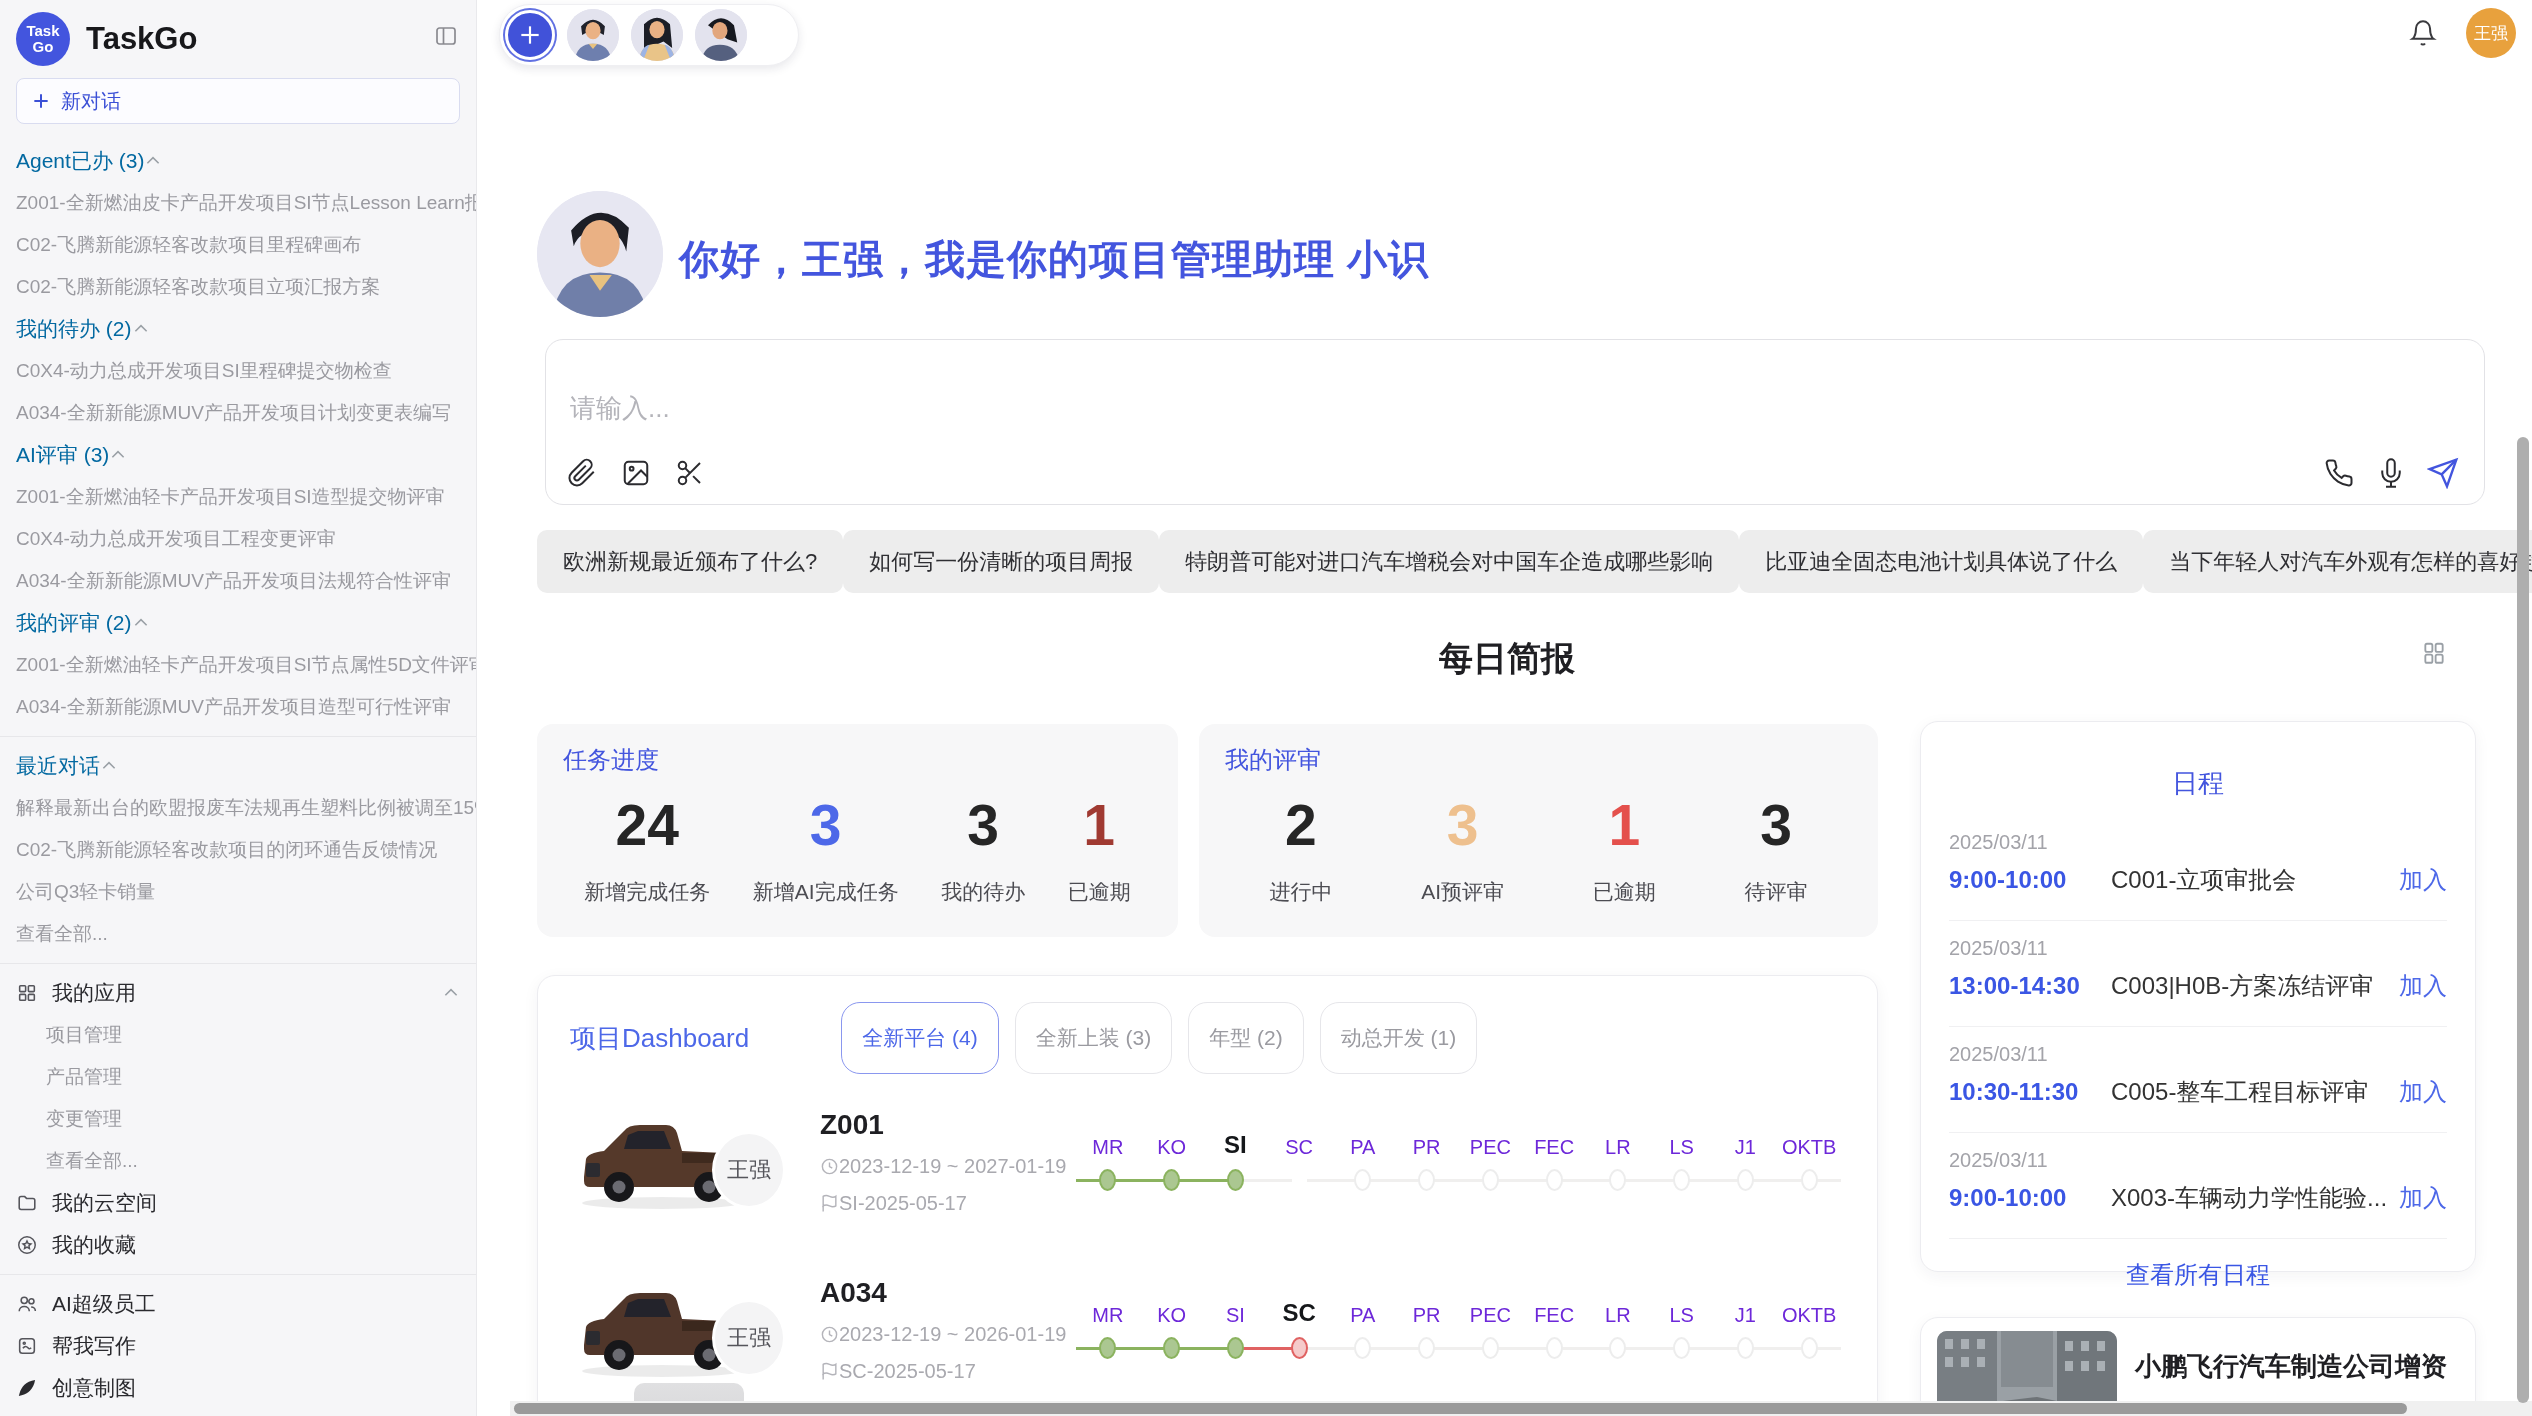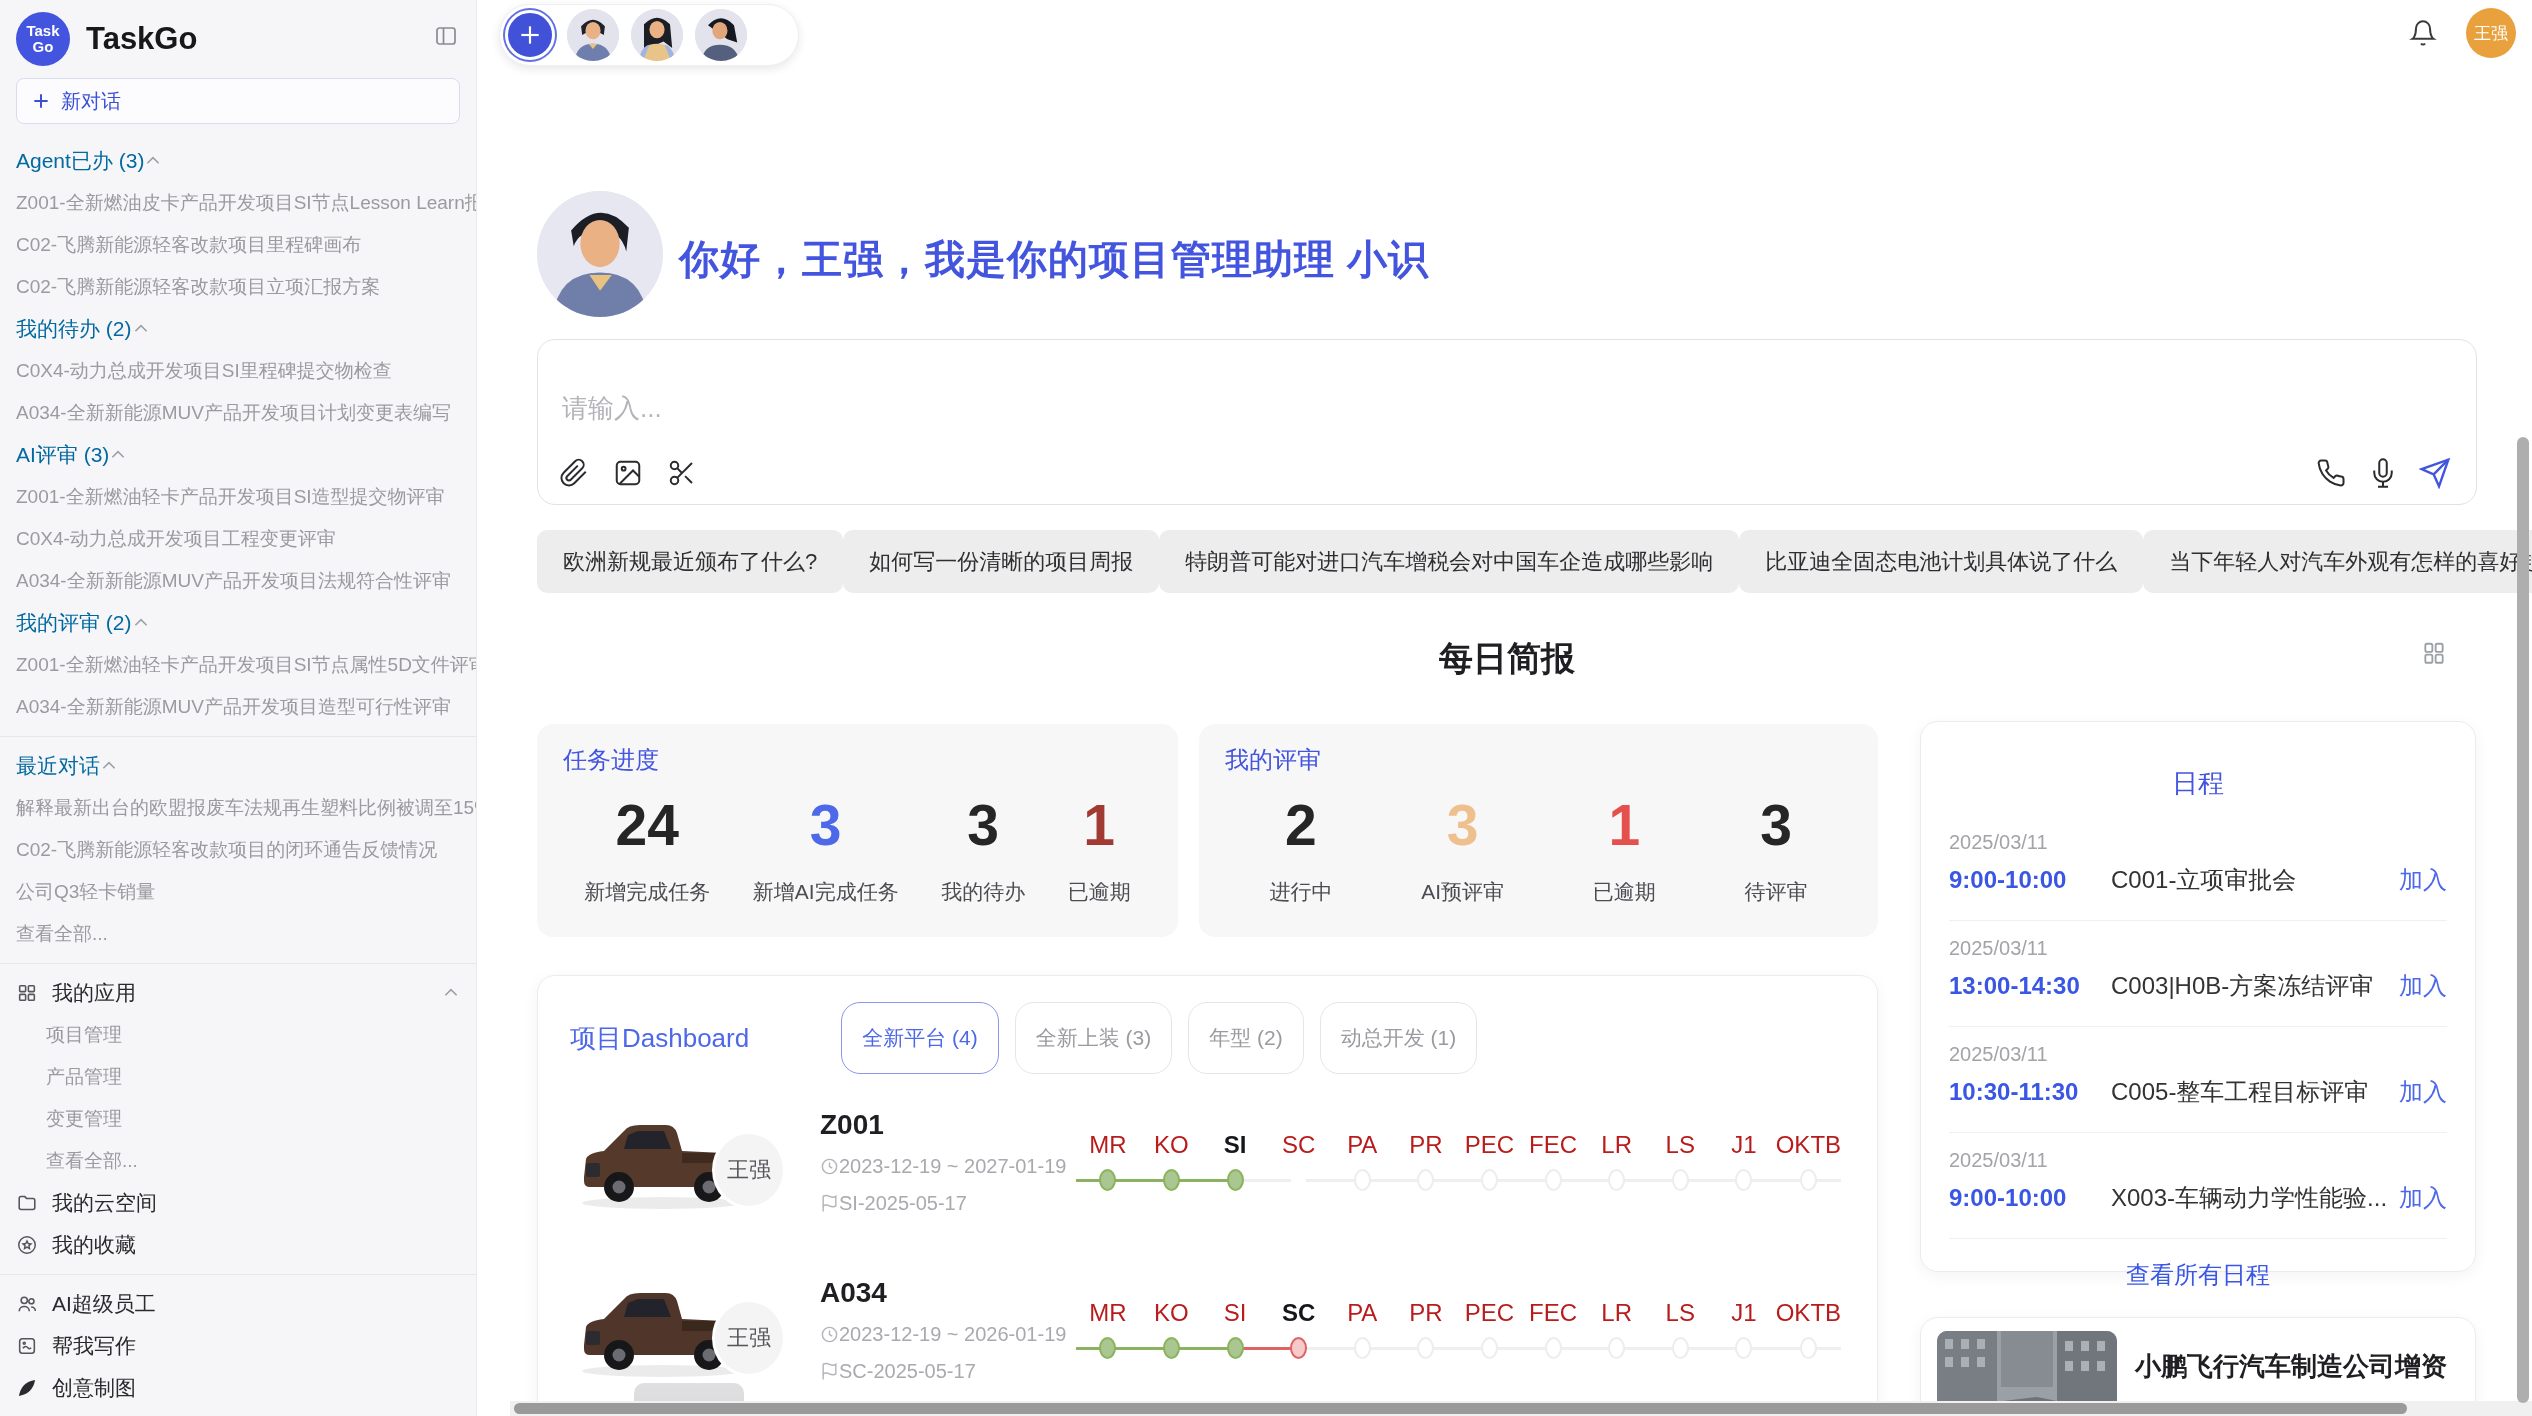--- a/index.html
+++ b/index.html
@@ -34,21 +34,21 @@
   .add-circle{width:50px;height:50px;border-radius:50%;background:#4152d9;border:3px solid #fff;
     box-shadow:0 0 0 2px #6271e2;display:flex;align-items:center;justify-content:center;cursor:pointer;box-sizing:border-box;}
   .avatar-s{width:52px;height:52px;border-radius:50%;overflow:hidden;background:#e0e0ec;cursor:pointer;}
   .top-right{position:absolute;right:16px;top:8px;display:flex;align-items:center;gap:26px;}
   .user-badge{width:50px;height:50px;border-radius:50%;background:#e8a13d;color:#fff;font-size:17px;
     display:flex;align-items:center;justify-content:center;cursor:pointer;}
   
   .hero-avatar{position:absolute;left:60px;top:191px;width:126px;height:126px;border-radius:50%;overflow:hidden;background:#e7e7f2;}
   .greeting{position:absolute;left:202px;top:232px;font-size:40px;font-weight:700;color:#4355de;letter-spacing:1px;}
   
-  .composer{position:absolute;left:60px;top:339px;width:1940px;height:166px;border:1px solid #e2e2e6;
+  .composer{position:absolute;left:68px;top:339px;width:1940px;height:166px;border:1px solid #e2e2e6;
     border-radius:18px;background:#fff;box-sizing:border-box;}
   .composer input{position:absolute;left:22px;top:52px;width:1500px;border:0;outline:none;font-size:26px;color:#555;
     font-family:inherit;background:transparent;}
   .composer input::placeholder{color:#b4b4ba;}
   .comp-left{position:absolute;left:19px;bottom:14px;display:flex;gap:20px;}
   .comp-right{position:absolute;right:24px;bottom:14px;display:flex;gap:18px;align-items:center;}
   .icon-btn{width:34px;height:34px;display:flex;align-items:center;justify-content:center;cursor:pointer;}
   
   .chips{position:absolute;left:60px;top:530px;width:1940px;display:flex;justify-content:space-between;}
   .chip{height:63px;background:#ededed;border-radius:10px;display:flex;align-items:center;
@@ -76,21 +76,21 @@
   .project-row{display:flex;align-items:center;height:160px;margin-top:8px;}
   .proj-media{position:relative;width:250px;height:150px;flex:none;}
   .proj-media .car{position:absolute;left:4px;top:18px;}
   .owner-badge{position:absolute;left:142px;top:44px;width:68px;height:72px;border-radius:50%;background:#f4f4f5;
     border:3px solid #fff;display:flex;align-items:center;justify-content:center;font-size:22px;color:#55555b;}
   .proj-info{width:250px;flex:none;}
   .proj-code{font-size:28px;font-weight:700;color:#1f1f23;}
   .proj-meta{display:flex;align-items:center;margin-top:14px;font-size:20px;color:#a9a9af;white-space:nowrap;}
   .proj-ms{flex:1;display:flex;margin-left:6px;margin-right:4px;}
   .ms-cell{flex:1;display:flex;flex-direction:column;}
-  .ms-label{height:32px;display:flex;align-items:flex-end;justify-content:center;font-size:24px;color:#b91c1c;}
+  .ms-label{height:32px;display:flex;align-items:flex-end;justify-content:center;font-size:20px;color:#6d28d9;}
   .ms-label.cur{font-size:24px;font-weight:700;color:#15171a;}
   .ms-track{display:flex;align-items:center;height:34px;margin-top:4px;}
   .ms-track .seg{flex:1;height:3px;}
   .ms-dot{width:17px;height:22px;border-radius:50%;background:#fff;border:2px solid #ededed;flex:none;margin:0 -1px;z-index:1;box-sizing:border-box;}
   .ghost-car{position:absolute;left:96px;top:407px;width:110px;height:90px;border-radius:10px;
     background:linear-gradient(#d8d8da,#c3c3c6);opacity:.8;}
   
   .sched-card{position:absolute;left:1443px;top:721px;width:556px;height:551px;background:#fff;border:1px solid #ececf0;
     border-radius:18px;box-shadow:0 4px 16px rgba(30,30,60,.05);box-sizing:border-box;padding:0 28px;}
   .sched-title{margin-top:44px;text-align:center;font-size:26px;color:#4355de;}

